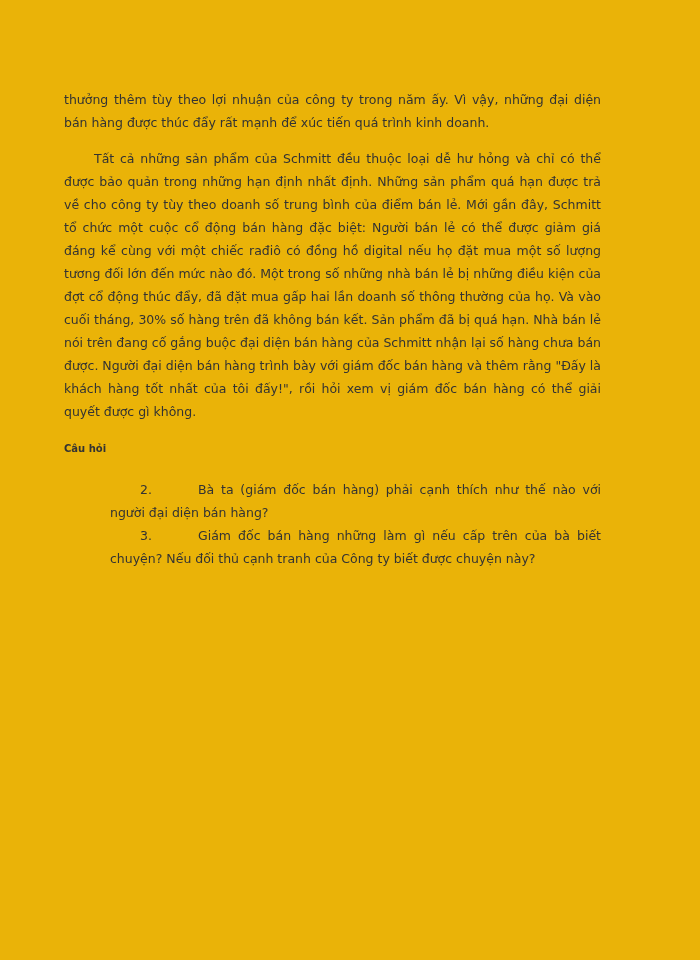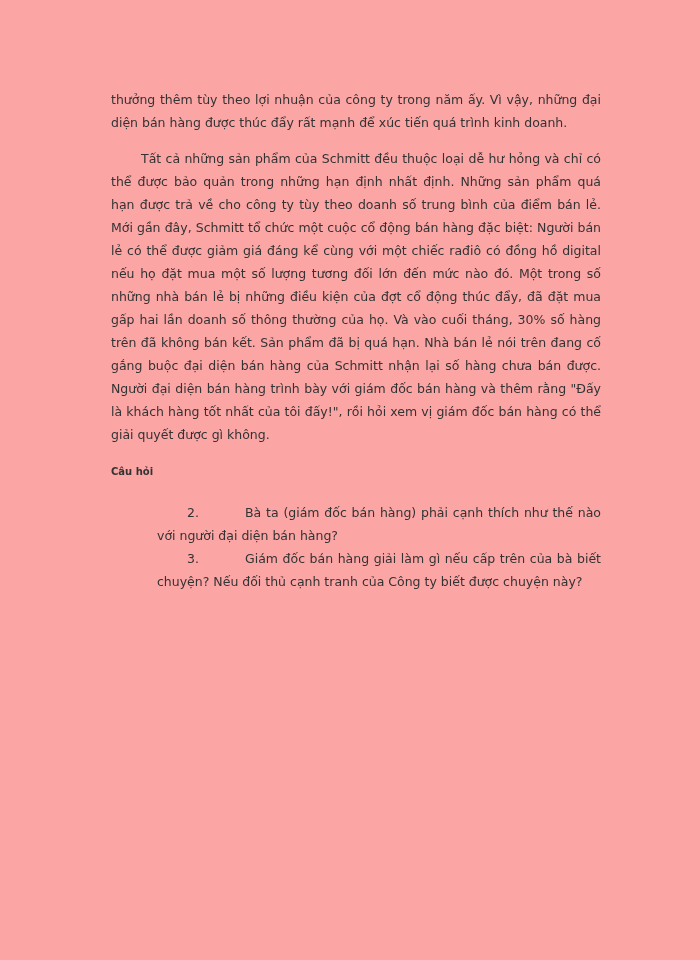--- a/index.html
+++ b/index.html
@@ -7,27 +7,27 @@
     padding: 0;
     width: 700px;
     height: 960px;
     background: #ffffff;
     overflow: hidden;
   }
   .page {
     position: relative;
     width: 700px;
     height: 960px;
-    background: #fca5a5;
+    background: #eab308;
     font-family: "DejaVu Sans", "Liberation Sans", sans-serif;
     font-size: 12.5px;
     line-height: 23px;
     color: #333333;
     box-sizing: border-box;
-    padding: 88px 99px 0 111px;
+    padding: 88px 99px 0 64px;
   }
   .para {
     margin: 0 0 13px 0;
     text-align: justify;
   }
   .para.indented {
     text-indent: 30px;
   }
   .section-heading {
     margin: 14px 0 18px 0;
@@ -61,18 +61,18 @@
   <p class="section-heading">Câu hỏi</p>
 
   <div class="questions">
 
 
     <p class="question">
       <span class="qnum">2.</span><span>Bà ta (giám đốc bán hàng) phải cạnh thích như thế nào với người đại diện bán hàng?</span>
     </p>
 
     <p class="question">
-      <span class="qnum">3.</span><span>Giám đốc bán hàng giải làm gì nếu cấp trên của bà biết chuyện? Nếu đối thủ cạnh tranh của Công ty biết được chuyện này?</span>
+      <span class="qnum">3.</span><span>Giám đốc bán hàng những làm gì nếu cấp trên của bà biết chuyện? Nếu đối thủ cạnh tranh của Công ty biết được chuyện này?</span>
     </p>
 
   </div>
 
 </div>
 
 </body></html>

